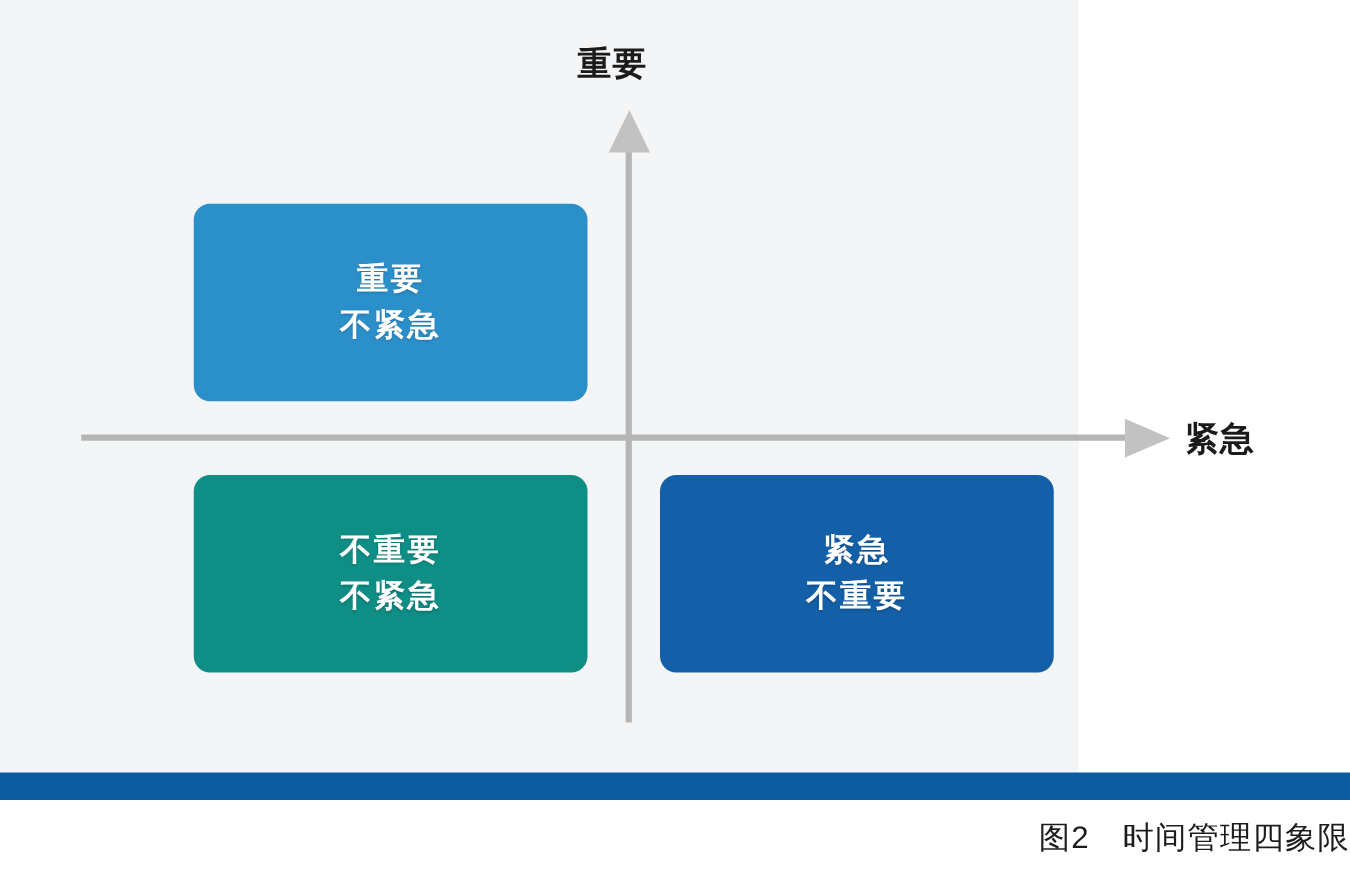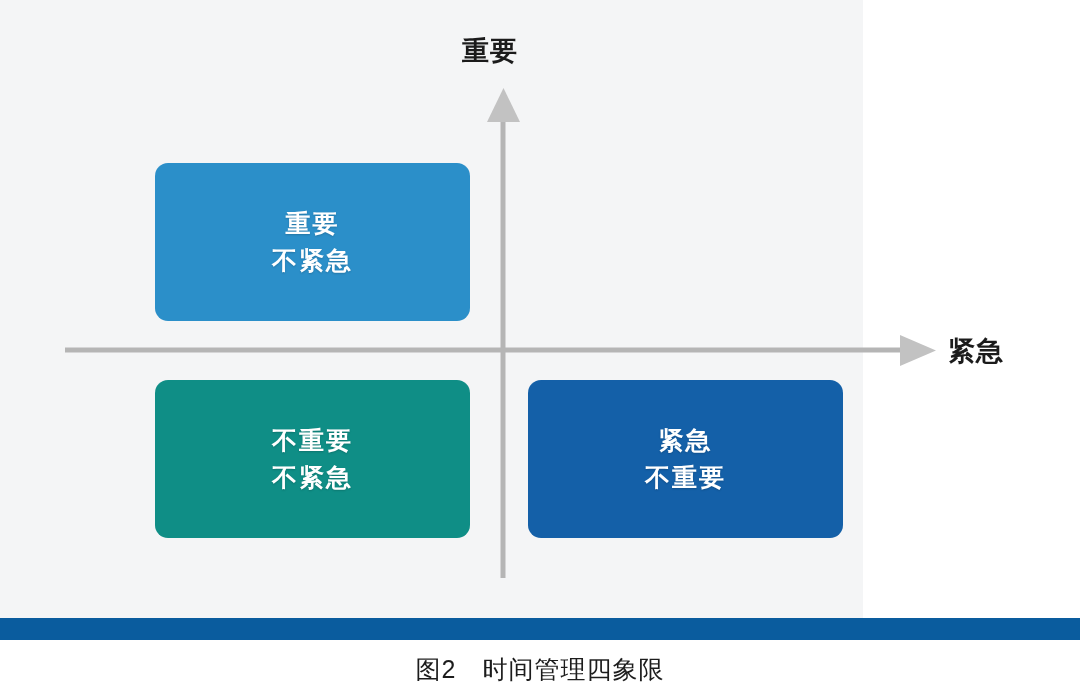--- a/index.html
+++ b/index.html
@@ -130,21 +130,21 @@
   
   #caption-area {
     position: absolute;
     left: 0;
     top: 640px;
     width: 1080px;
     height: 59px;
     background: #ffffff;
     display: flex;
     align-items: center;
-    justify-content: center;
+    justify-content: flex-end;
   }
   #figure-caption {
     color: #1c1c1c;
     font-size: 25px;
     letter-spacing: 1px;
     white-space: pre;
   }
 </style>
 </head>
 <body>

